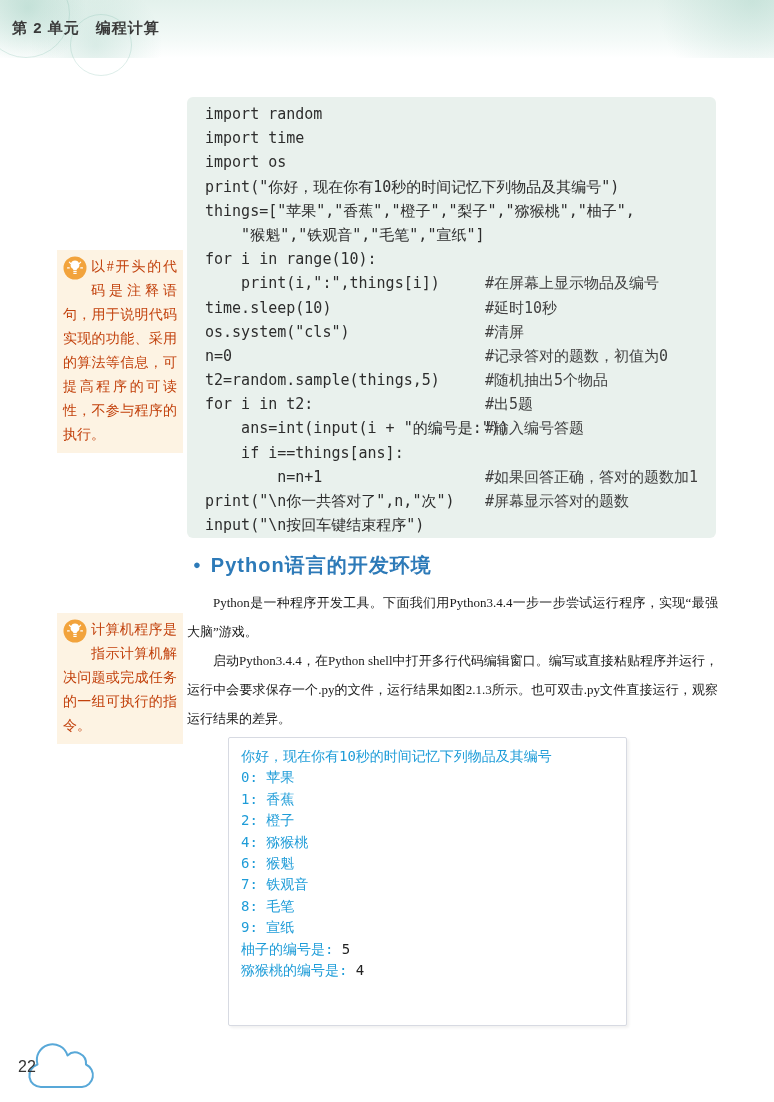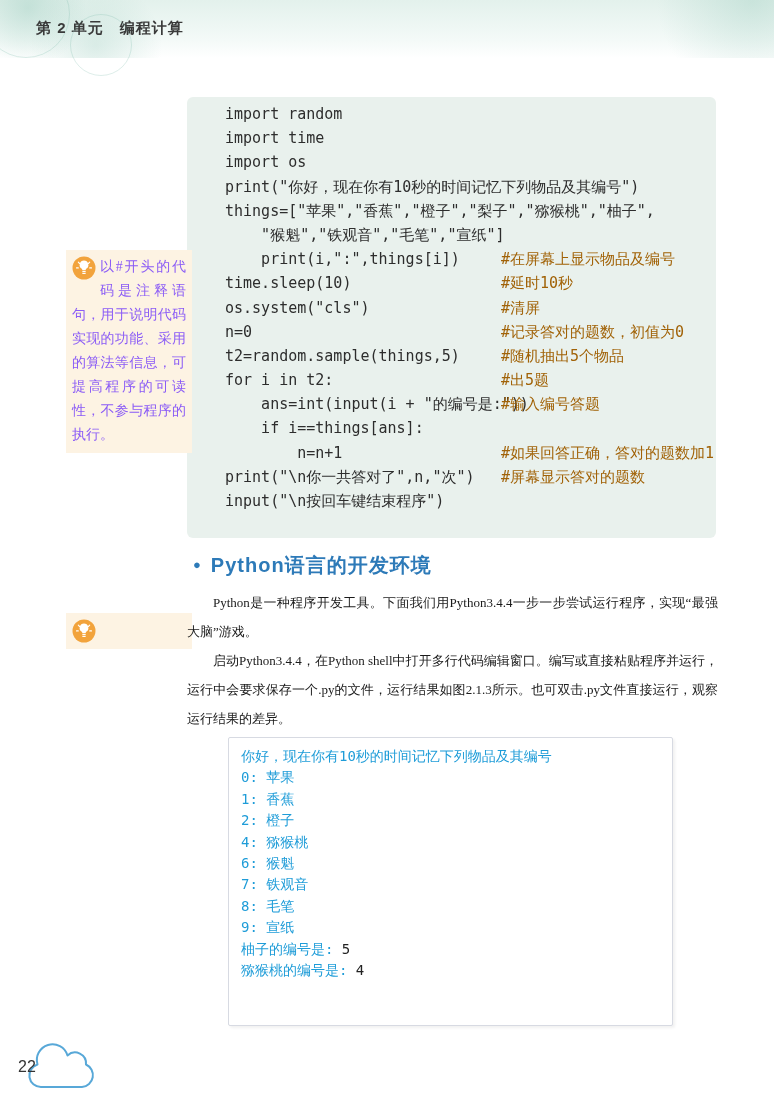--- a/index.html
+++ b/index.html
@@ -18,45 +18,45 @@
       radial-gradient(circle at 96px 46px, rgba(140,196,180,.28), rgba(140,196,180,0) 66px),
       radial-gradient(circle at 752px 2px, rgba(140,196,180,.30), rgba(140,196,180,0) 95px),
       linear-gradient(180deg, #e3f1ec 0%, #f4faf8 70%, #ffffff 100%);
   }
   .header::before, .header::after {
     content:""; position:absolute; border:1px solid rgba(120,185,168,.25); border-radius:50%;
   }
   .header::before { width:86px; height:86px; left:-18px; top:-30px; }
   .header::after  { width:60px; height:60px; left:70px; top:14px; }
   .header-title {
-    position:absolute; left:36px; top:19px;
+    position:absolute; left:12px; top:19px;
     font-family:"Liberation Sans", sans-serif; font-size:15px; font-weight:bold;
     color:#3a3a3a; letter-spacing:1px;
   }
 
   
   .code-block {
     position:absolute; left:187px; top:97px; width:529px; height:441px;
     background:#e9f1ed; border-radius:6px; padding-top:5px; overflow:hidden;
   }
   .code-line {
     position:relative; height:24.2px; line-height:24.2px; padding-left:18px;
     font-family:"DejaVu Sans Mono", monospace; font-size:15px; color:#2d2d2d;
   }
-  .code-text { white-space:pre;margin-left:20px; }
+  .code-text { white-space:pre; }
   .code-comment {
     position:absolute; left:298px; top:0; white-space:pre;
-    font-family:"DejaVu Sans Mono", monospace; font-size:15px; color:#a16207;margin-left:16px;
+    font-family:"DejaVu Sans Mono", monospace; font-size:15px; color:#404040;
   }
 
   
   .note {
-    position:absolute; left:66px; width:126px;
+    position:absolute; left:57px; width:126px;
     background:#fdf3e3; padding:5px 6px 6px 6px;
-    font-size:14px; line-height:24px; color:#8b5cf6;
+    font-size:14px; line-height:24px; color:#c2410c;
     text-align:justify; text-justify:inter-character;
   }
   .note-1 { top:250px; }
   .note-2 { top:613px; }
   .bulb { float:left; width:24px; height:24px; margin:1px 4px 0 0; }
 
   
   .section-heading {
     position:absolute; left:193px; top:552px;
     font-family:"Liberation Sans", sans-serif; font-size:20px; font-weight:bold;
@@ -64,21 +64,21 @@
   }
   .section-heading .bullet { font-size:13px; vertical-align:3px; margin-right:9px; }
   .body-text {
     position:absolute; left:187px; top:588px; width:531px;
     font-size:13px; line-height:29px; text-align:justify; text-justify:inter-character;
   }
   .body-text p { text-indent:2em; }
 
   
   .output-box {
-    position:absolute; left:228px; top:737px; width:445px; height:289px;
+    position:absolute; left:228px; top:737px; width:399px; height:289px;
     background:#fff; border:1.5px solid #d7dae2; border-radius:2px;
     padding:8px 12px; box-shadow:2px 2px 3px rgba(0,0,0,.06); overflow:hidden;
   }
   .out-line {
     font-family:"DejaVu Sans Mono", monospace; font-size:14px;
     line-height:21.4px; color:#1e9cd8; white-space:pre;
   }
   .out-input { color:#222; }
 
   
@@ -98,20 +98,21 @@
   </div>
 
   <div class="code-block">
     <div>
         <div class="code-line"><span class="code-text">import random</span></div>
         <div class="code-line"><span class="code-text">import time</span></div>
         <div class="code-line"><span class="code-text">import os</span></div>
         <div class="code-line"><span class="code-text">print("你好，现在你有10秒的时间记忆下列物品及其编号")</span></div>
         <div class="code-line"><span class="code-text">things=["苹果","香蕉","橙子","梨子","猕猴桃","柚子",</span></div>
         <div class="code-line"><span class="code-text">    "猴魁","铁观音","毛笔","宣纸"]</span></div>
+        <div class="code-line"><span class="code-text">for i in range(10):</span></div>
         <div class="code-line"><span class="code-text">    print(i,":",things[i])</span><span class="code-comment">#在屏幕上显示物品及编号</span></div>
         <div class="code-line"><span class="code-text">time.sleep(10)</span><span class="code-comment">#延时10秒</span></div>
         <div class="code-line"><span class="code-text">os.system("cls")</span><span class="code-comment">#清屏</span></div>
         <div class="code-line"><span class="code-text">n=0</span><span class="code-comment">#记录答对的题数，初值为0</span></div>
         <div class="code-line"><span class="code-text">t2=random.sample(things,5)</span><span class="code-comment">#随机抽出5个物品</span></div>
         <div class="code-line"><span class="code-text">for i in t2:</span><span class="code-comment">#出5题</span></div>
         <div class="code-line"><span class="code-text">    ans=int(input(i + "的编号是:"))</span><span class="code-comment">#输入编号答题</span></div>
         <div class="code-line"><span class="code-text">    if i==things[ans]:</span></div>
         <div class="code-line"><span class="code-text">        n=n+1</span><span class="code-comment">#如果回答正确，答对的题数加1</span></div>
         <div class="code-line"><span class="code-text">print("\n你一共答对了",n,"次")</span><span class="code-comment">#屏幕显示答对的题数</span></div>
@@ -135,20 +136,21 @@
   <div class="note note-2">
     <span class="bulb">
       <svg viewBox="0 0 24 24" width="24" height="24">
         <circle cx="12" cy="12" r="11.5" fill="#f2a33c"></circle>
         <path d="M12 4.6a4.4 4.4 0 0 0-2.5 8c.5.4.9 1 .9 1.7h3.2c0-.7.4-1.3.9-1.7a4.4 4.4 0 0 0-2.5-8z" fill="#fff"></path>
         <rect x="10.2" y="15.1" width="3.6" height="1.2" rx="0.6" fill="#fff"></rect>
         <rect x="10.2" y="16.9" width="3.6" height="1.2" rx="0.6" fill="#fff"></rect>
         <path d="M4.5 11.9h1.8M17.7 11.9h1.8M6.3 6.2l1.3 1.3M17.7 6.2l-1.3 1.3" stroke="#fff" stroke-width="1.1" stroke-linecap="round"></path>
       </svg>
     </span>
+    <span>计算机程序是指示计算机解决问题或完成任务的一组可执行的指令。</span>
   </div>
 
   <div class="section-heading">
     <span class="bullet">●</span><span>Python语言的开发环境</span>
   </div>
 
   <div class="body-text">
     <p>Python是一种程序开发工具。下面我们用Python3.4.4一步一步尝试运行程序，实现“最强大脑”游戏。</p>
     <p>启动Python3.4.4，在Python shell中打开多行代码编辑窗口。编写或直接粘贴程序并运行，运行中会要求保存一个.py的文件，运行结果如图2.1.3所示。也可双击.py文件直接运行，观察运行结果的差异。</p>
   </div>

